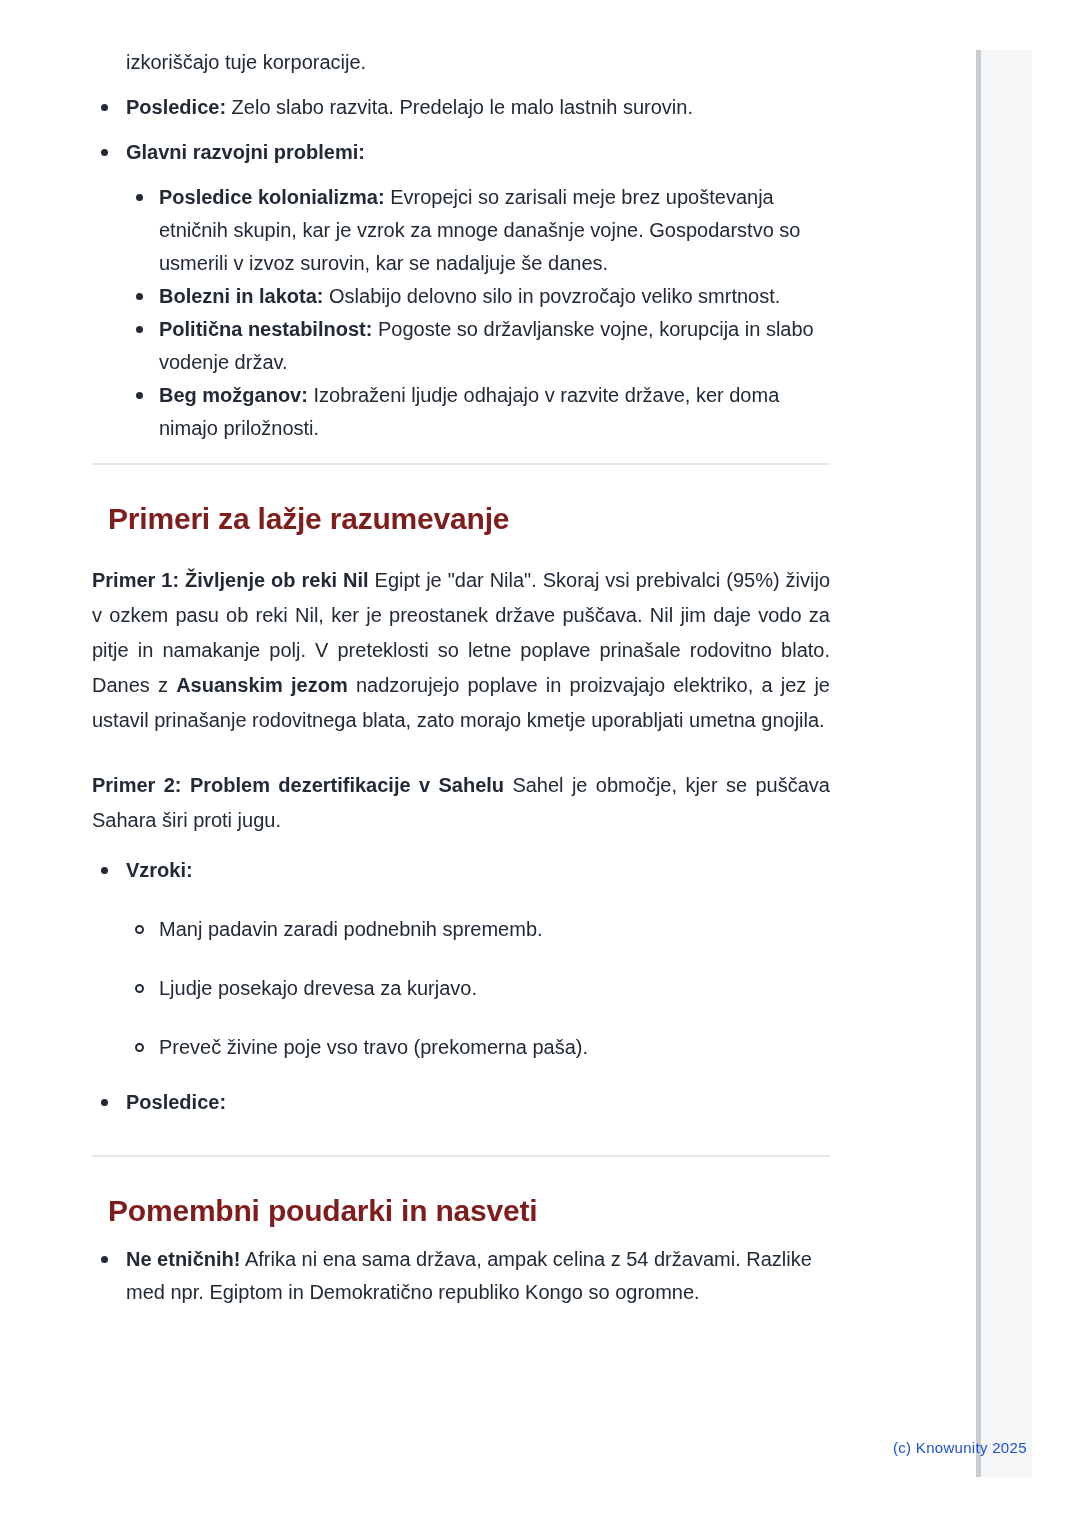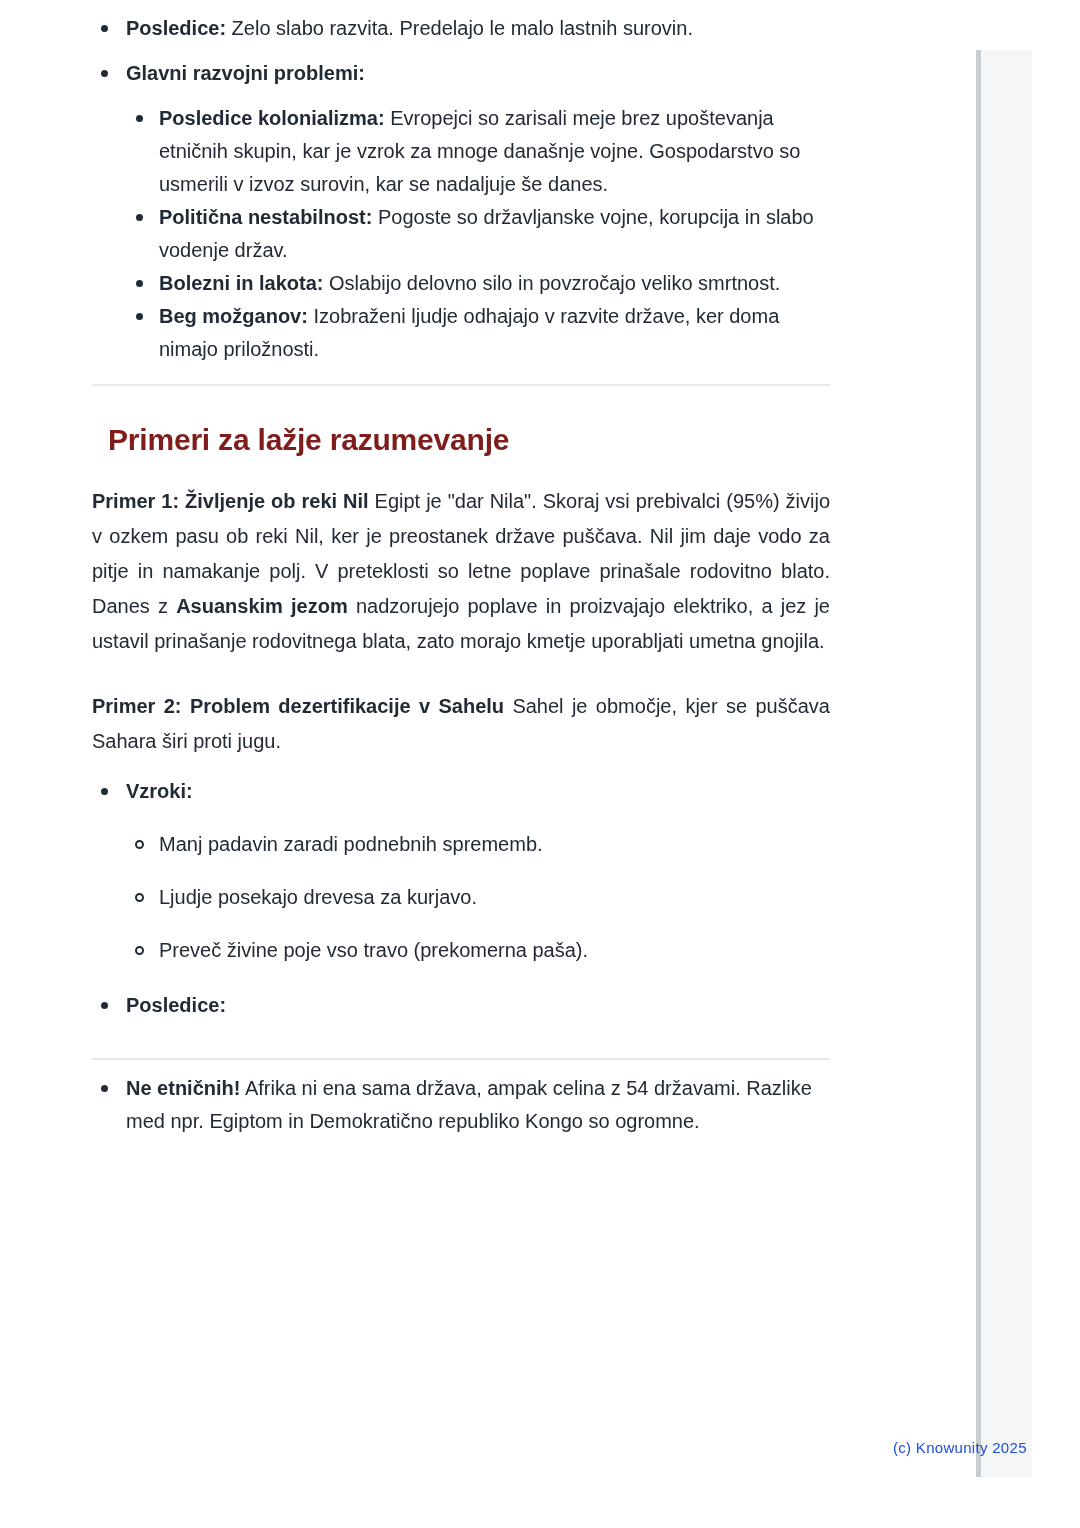--- a/index.html
+++ b/index.html
@@ -24,21 +24,21 @@
     content:""; position:absolute; left:9px; top:13px;
     width:7px; height:7px; border-radius:50%; background:currentColor;
   }
   .l2 { margin-top:12px; }
   .l2 > li { position:relative; padding-left:33px; margin-top:0; }
   .l2 > li::before {
     content:""; position:absolute; left:10px; top:13px;
     width:7px; height:7px; border-radius:50%; background:currentColor;
   }
   .l3 { margin-top:12px; }
-  .l3 > li { position:relative; padding-left:33px; margin-top:20px; }
+  .l3 > li { position:relative; padding-left:33px; margin-top:26px; }
   .l3 > li::before {
     content:""; position:absolute; left:9px; top:12px;
     width:9px; height:9px; border-radius:50%;
     border:2px solid currentColor; background:transparent; box-sizing:border-box;
   }
   .group-gap { margin-top:22px !important; }
 
   .divider { height:2px; background:#E7E8EA; border:0; margin:18px 0 0; }
   .divider.pre-gap { margin-top:36px; }
 
@@ -61,36 +61,37 @@
     position:absolute; left:893px; top:1438px;
     font-size:15px; line-height:20px; color:#1d4ed8; letter-spacing:0.3px;
     z-index:2; white-space:nowrap;
   }
 </style>
 </head>
 <body>
 
 <main class="content">
 
+  <p class="cont-line">izkoriščajo tuje korporacije.</p>
 
   <ul class="l1">
     <li>
       <strong>Posledice:</strong><span> Zelo slabo razvita. Predelajo le malo lastnih surovin.</span>
     </li>
     <li>
       <strong>Glavni razvojni problemi:</strong>
       <ul class="l2">
         <li>
           <strong>Posledice kolonializma:</strong><span> Evropejci so zarisali meje brez upoštevanja etničnih skupin, kar je vzrok za mnoge današnje vojne. Gospodarstvo so usmerili v izvoz surovin, kar se nadaljuje še danes.</span>
         </li>
         <li>
-          <strong>Politična nestabilnost:</strong><span> Pogoste so državljanske vojne, korupcija in slabo vodenje držav.</span>
+          <strong>Bolezni in lakota:</strong><span> Oslabijo delovno silo in povzročajo veliko smrtnost.</span>
         </li>
         <li>
-          <strong>Bolezni in lakota:</strong><span> Oslabijo delovno silo in povzročajo veliko smrtnost.</span>
+          <strong>Politična nestabilnost:</strong><span> Pogoste so državljanske vojne, korupcija in slabo vodenje držav.</span>
         </li>
         <li>
           <strong>Beg možganov:</strong><span> Izobraženi ljudje odhajajo v razvite države, ker doma nimajo priložnosti.</span>
         </li>
       </ul>
     </li>
   </ul>
 
   <hr class="divider">
 
@@ -113,20 +114,21 @@
         <li><span>Preveč živine poje vso travo (prekomerna paša).</span></li>
       </ul>
     </li>
     <li class="group-gap">
       <strong>Posledice:</strong>
     </li>
   </ul>
 
   <hr class="divider pre-gap">
 
+  <h2>Pomembni poudarki in nasveti</h2>
 
   <ul class="l1">
     <li>
       <strong>Ne etničnih!</strong><span> Afrika ni ena sama država, ampak celina z 54 državami. Razlike med npr. Egiptom in Demokratično republiko Kongo so ogromne.</span>
     </li>
   </ul>
 
 </main>
 
 <div class="page-edge"></div>

